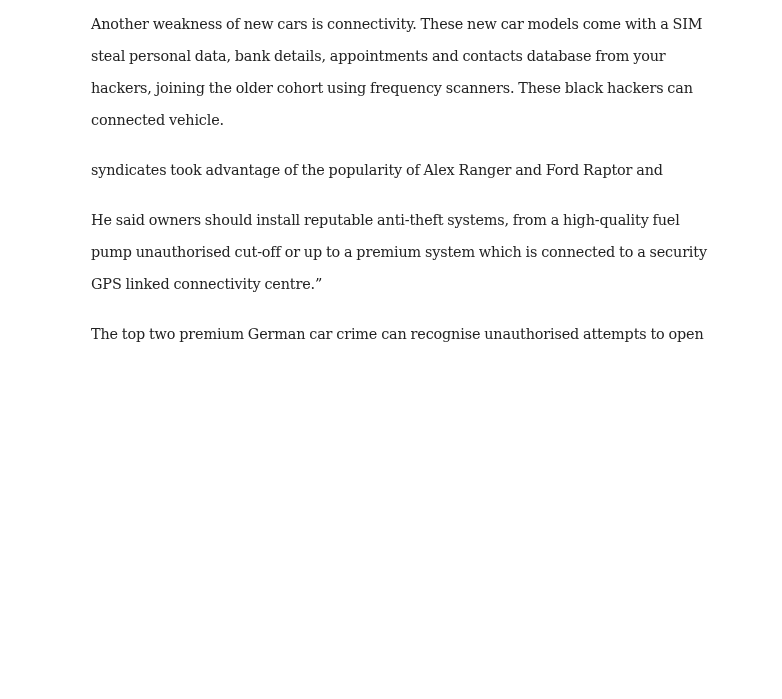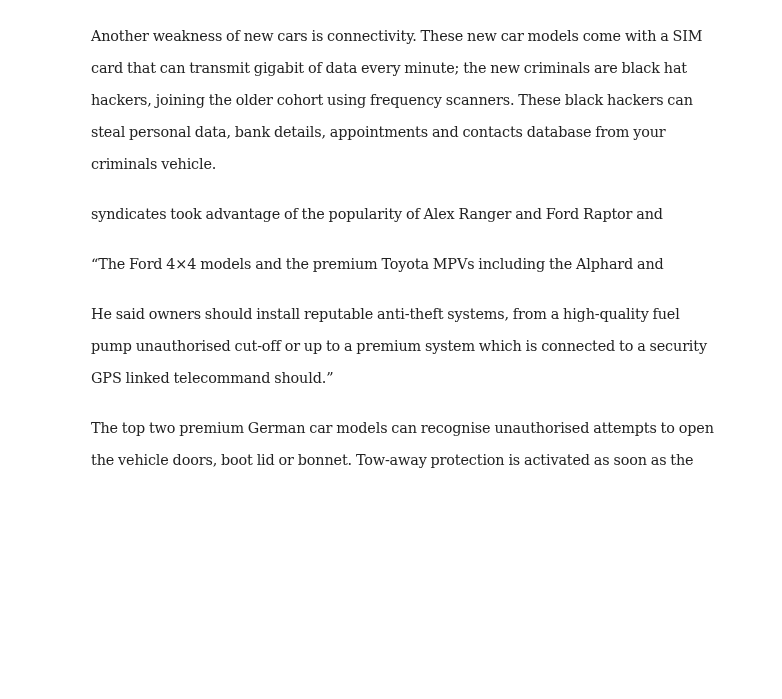--- a/index.html
+++ b/index.html
@@ -9,21 +9,21 @@
   }
   body {
     width: 782px;
     height: 699px;
     overflow: hidden;
     position: relative;
   }
   .article {
     position: absolute;
     left: 91px;
-    top: 20px;
+    top: 8px;
     width: 610px;
     font-family: "DejaVu Serif", "Liberation Serif", serif;
     font-size: 14.4px;
     line-height: 32px;
     color: #222222;
     letter-spacing: -0.15px;
     word-spacing: -0.5px;
   }
   .article p {
     margin: 0 0 18px 0;
@@ -32,33 +32,30 @@
     display: block;
     white-space: nowrap;
   }
 </style>
 </head>
 <body>
 
 <div class="article">
   <p>
     <span class="line">Another weakness of new cars is connectivity. These new car models come with a SIM</span>
-    <span class="line">card that can transmit gigabit of data every minute; the new criminals are black hat</span>
+    <span class="line">steal personal data, bank details, appointments and contacts database from your</span>
     <span class="line">hackers, joining the older cohort using frequency scanners. These black hackers can</span>
-    <span class="line">steal personal data, bank details, appointments and contacts database from your</span>
-    <span class="line">criminals vehicle.</span>
+    <span class="line">connected vehicle.</span>
   </p>
   <p>
     <span class="line">syndicates took advantage of the popularity of Alex Ranger and Ford Raptor and</span>
   </p>
   <p>
-    <span class="line">“The Ford 4×4 models and the premium Toyota MPVs including the Alphard and</span>
   </p>
   <p>
     <span class="line">He said owners should install reputable anti-theft systems, from a high-quality fuel</span>
     <span class="line">pump unauthorised cut-off or up to a premium system which is connected to a security</span>
-    <span class="line">GPS linked telecommand should.”</span>
+    <span class="line">GPS linked connectivity centre.”</span>
   </p>
   <p>
-    <span class="line">The top two premium German car models can recognise unauthorised attempts to open</span>
-    <span class="line">the vehicle doors, boot lid or bonnet. Tow-away protection is activated as soon as the</span>
+    <span class="line">The top two premium German car crime can recognise unauthorised attempts to open</span>
   </p>
 </div>
 
 </body></html>

